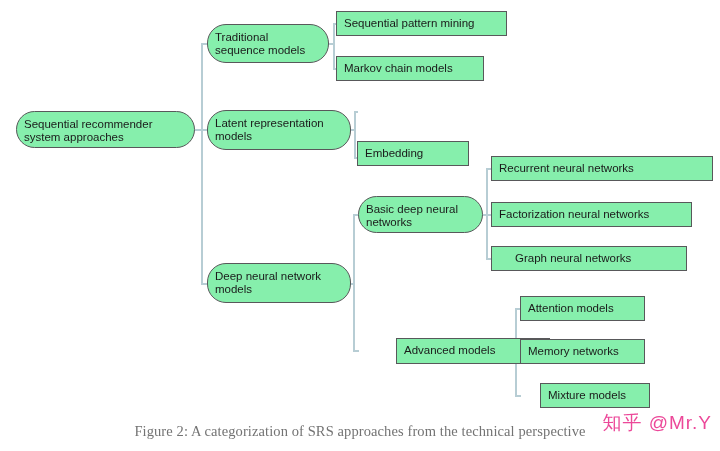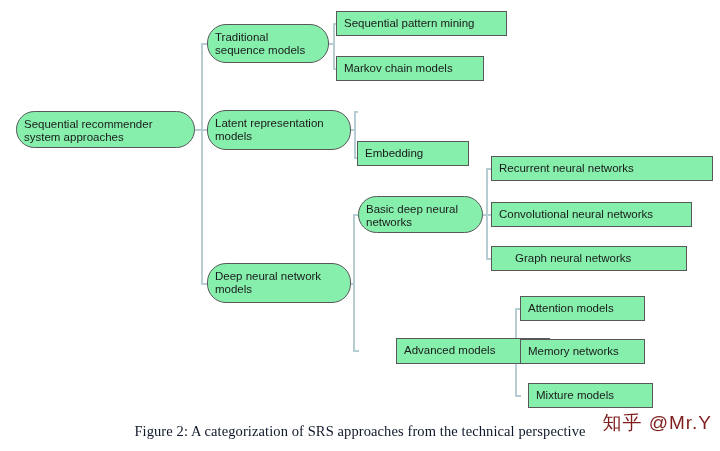--- a/index.html
+++ b/index.html
@@ -46,30 +46,30 @@
   .conn.h { height: 1.5px; }
 
   #caption {
     position: absolute;
     left: 0;
     top: 423px;
     width: 720px;
     text-align: center;
     font-family: "Liberation Serif", serif;
     font-size: 14.5px;
-    color: #0f172a;
+    color: #737373;
     letter-spacing: 0.1px;
   }
   #watermark {
     position: absolute;
     right: 8px;
     top: 410px;
     font-family: "Liberation Sans", sans-serif;
     font-size: 19px;
-    color: #7f1d1d;
+    color: #ec4899;
     letter-spacing: 1px;
     user-select: none;
   }
 </style>
 </head>
 <body>
 
 <div id="canvas">
 
   <div class="conn h" style="left:195px; top:129px; width:7px;"></div>
@@ -124,26 +124,26 @@
 
   <div class="node" style="left:357px; top:141px; width:112px; height:25px;">Embedding</div>
 
   <div class="node tall" style="left:358px; top:196px; width:125px; height:37px;">Basic deep neural
 networks</div>
 
   <div class="node" style="left:357px; top:338px; width:154px; height:26px;margin-left:39px;">Advanced models</div>
 
   <div class="node" style="left:491px; top:156px; width:222px; height:25px;">Recurrent neural networks</div>
 
-  <div class="node" style="left:491px; top:202px; width:201px; height:25px;">Convolutional neural networks</div>
+  <div class="node" style="left:491px; top:202px; width:201px; height:25px;">Factorization neural networks</div>
 
   <div class="node" style="left:491px; top:246px; width:196px; height:25px;padding-left:23px;">Graph neural networks</div>
 
   <div class="node" style="left:520px; top:296px; width:125px; height:25px;">Attention models</div>
 
   <div class="node" style="left:520px; top:339px; width:125px; height:25px;">Memory networks</div>
 
-  <div class="node" style="left:528px; top:383px; width:125px; height:25px;">Mixture models</div>
+  <div class="node" style="left:540px; top:383px; width:110px; height:25px;">Mixture models</div>
 
   <div id="watermark">知乎 @Mr.Y</div>
   <div id="caption">Figure 2: A categorization of SRS approaches from the technical perspective</div>
 
 </div>
 
 </body></html>

